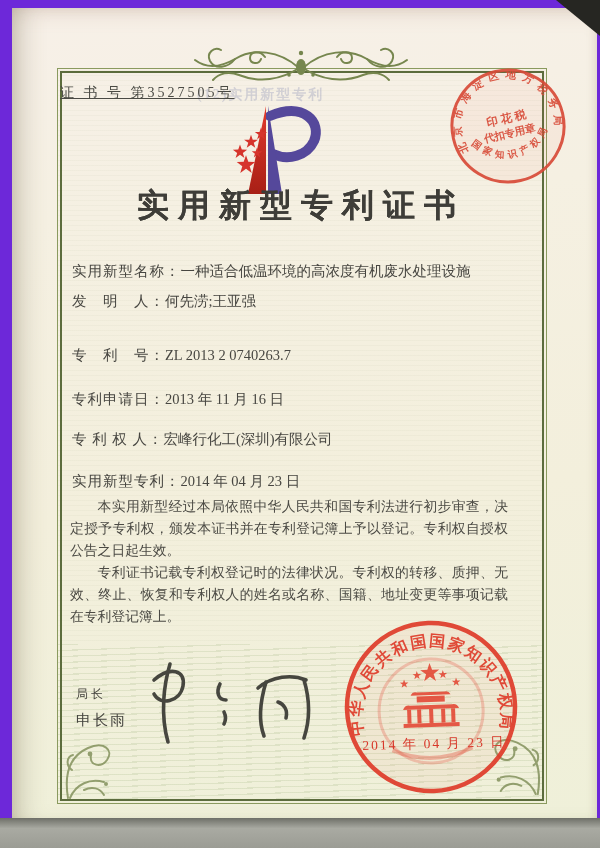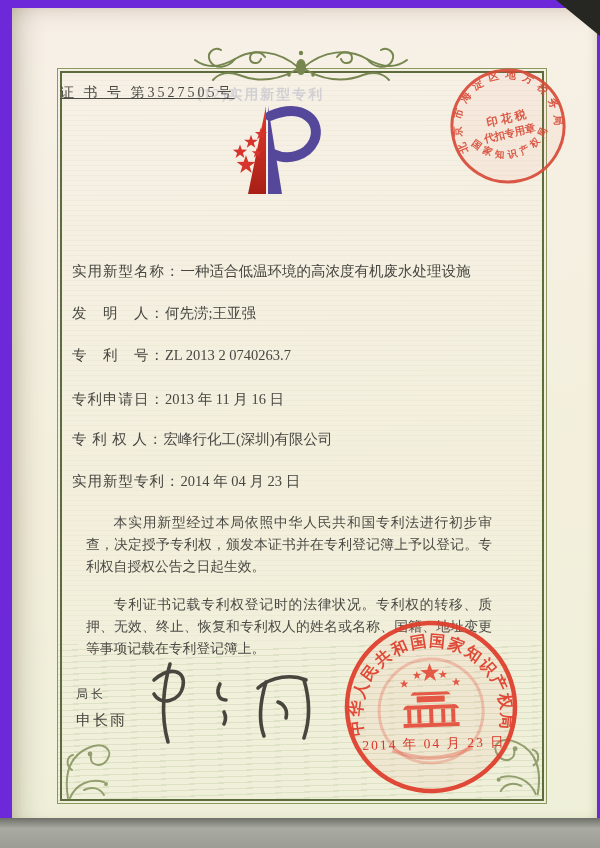--- a/index.html
+++ b/index.html
@@ -25,21 +25,21 @@
     color:#8a90b5;opacity:.33;filter:blur(.5px);letter-spacing:2px;}
   .cert-no{position:absolute;left:48px;top:76px;z-index:5;font-size:14px;letter-spacing:3px;color:#4a4a44;text-decoration:underline;}
   .logo{position:absolute;left:196px;top:86px;width:132px;height:104px;z-index:5;}
   .title{position:absolute;left:45px;top:176px;width:488px;z-index:5;text-align:center;
     font-size:32px;font-weight:bold;letter-spacing:9px;color:#3e3d38;text-shadow:0 0 .4px #3e3d38;}
   .fields{position:absolute;left:60px;top:254px;width:452px;z-index:5;}
   .field-line{position:absolute;left:0;white-space:nowrap;font-size:14.5px;color:#474641;text-align:center;}
   .field-line .lab{letter-spacing:1px;}
   .paras{position:absolute;left:58px;top:488px;width:438px;z-index:5;font-size:13.8px;
     line-height:22px;color:#4b4a44;text-align:justify;}
-  .paras p{margin:16px;text-indent:2em;}
+  .paras p{margin:0;text-indent:2em;}
   .signer-title{position:absolute;left:64px;top:678px;z-index:5;font-size:12px;letter-spacing:3px;color:#44433e;}
   .signer-name{position:absolute;left:64px;top:703px;z-index:5;font-size:15px;letter-spacing:2px;color:#44433e;}
   .signature{position:absolute;left:128px;top:650px;width:175px;height:88px;z-index:6;}
   .tax-stamp{position:absolute;left:434px;top:56px;width:124px;height:124px;z-index:7;transform:rotate(-13deg);opacity:.92;}
   .office-seal{position:absolute;left:329px;top:609px;width:180px;height:180px;z-index:6;transform:rotate(-2deg);opacity:.93;}
   .seal-date{position:absolute;left:322px;top:727px;width:200px;z-index:7;text-align:center;
     font-size:13.5px;color:#d8382a;letter-spacing:2px;transform:rotate(-1.5deg);}
   .footer{position:absolute;left:45px;top:760px;width:488px;z-index:5;text-align:center;
     font-size:11px;letter-spacing:2px;color:#5c5c50;}
   .ornament-top{position:absolute;left:169px;top:37px;width:240px;height:46px;z-index:4;}
@@ -124,24 +124,25 @@
       </g>
       <g fill="#d6342c">
         <use href="#star-a" transform="translate(53,40) scale(1.3)"></use>
         <use href="#star-a" transform="translate(43,48) scale(1.45)"></use>
         <use href="#star-a" transform="translate(32,58) scale(1.5)"></use>
         <use href="#star-a" transform="translate(49,59) scale(1.1)"></use>
         <use href="#star-a" transform="translate(38,71) scale(1.95)"></use>
       </g>
     </svg>
 
+    <div class="title">实用新型专利证书</div>
 
     <div class="fields">
       <div class="field-line" style="top:0px"><span class="lab">实用新型名称：</span><span>一种适合低温环境的高浓度有机废水处理设施</span></div>
-      <div class="field-line" style="top:42px"><span class="lab">发　明　人：</span><span>何先涝;王亚强</span></div>
+      <div class="field-line" style="top:30px"><span class="lab">发　明　人：</span><span>何先涝;王亚强</span></div>
       <div class="field-line" style="top:84px"><span class="lab">专　利　号：</span><span>ZL 2013 2 0740263.7</span></div>
       <div class="field-line" style="top:128px"><span class="lab">专利申请日：</span><span>2013 年 11 月 16 日</span></div>
       <div class="field-line" style="top:168px"><span class="lab">专 利 权 人：</span><span>宏峰行化工(深圳)有限公司</span></div>
       <div class="field-line" style="top:210px"><span class="lab">实用新型专利：</span><span>2014 年 04 月 23 日</span></div>
     </div>
 
     <div class="paras">
       <p>本实用新型经过本局依照中华人民共和国专利法进行初步审查，决定授予专利权，颁发本证书并在专利登记簿上予以登记。专利权自授权公告之日起生效。</p>
       <p>专利证书记载专利权登记时的法律状况。专利权的转移、质押、无效、终止、恢复和专利权人的姓名或名称、国籍、地址变更等事项记载在专利登记簿上。</p>
     </div>

